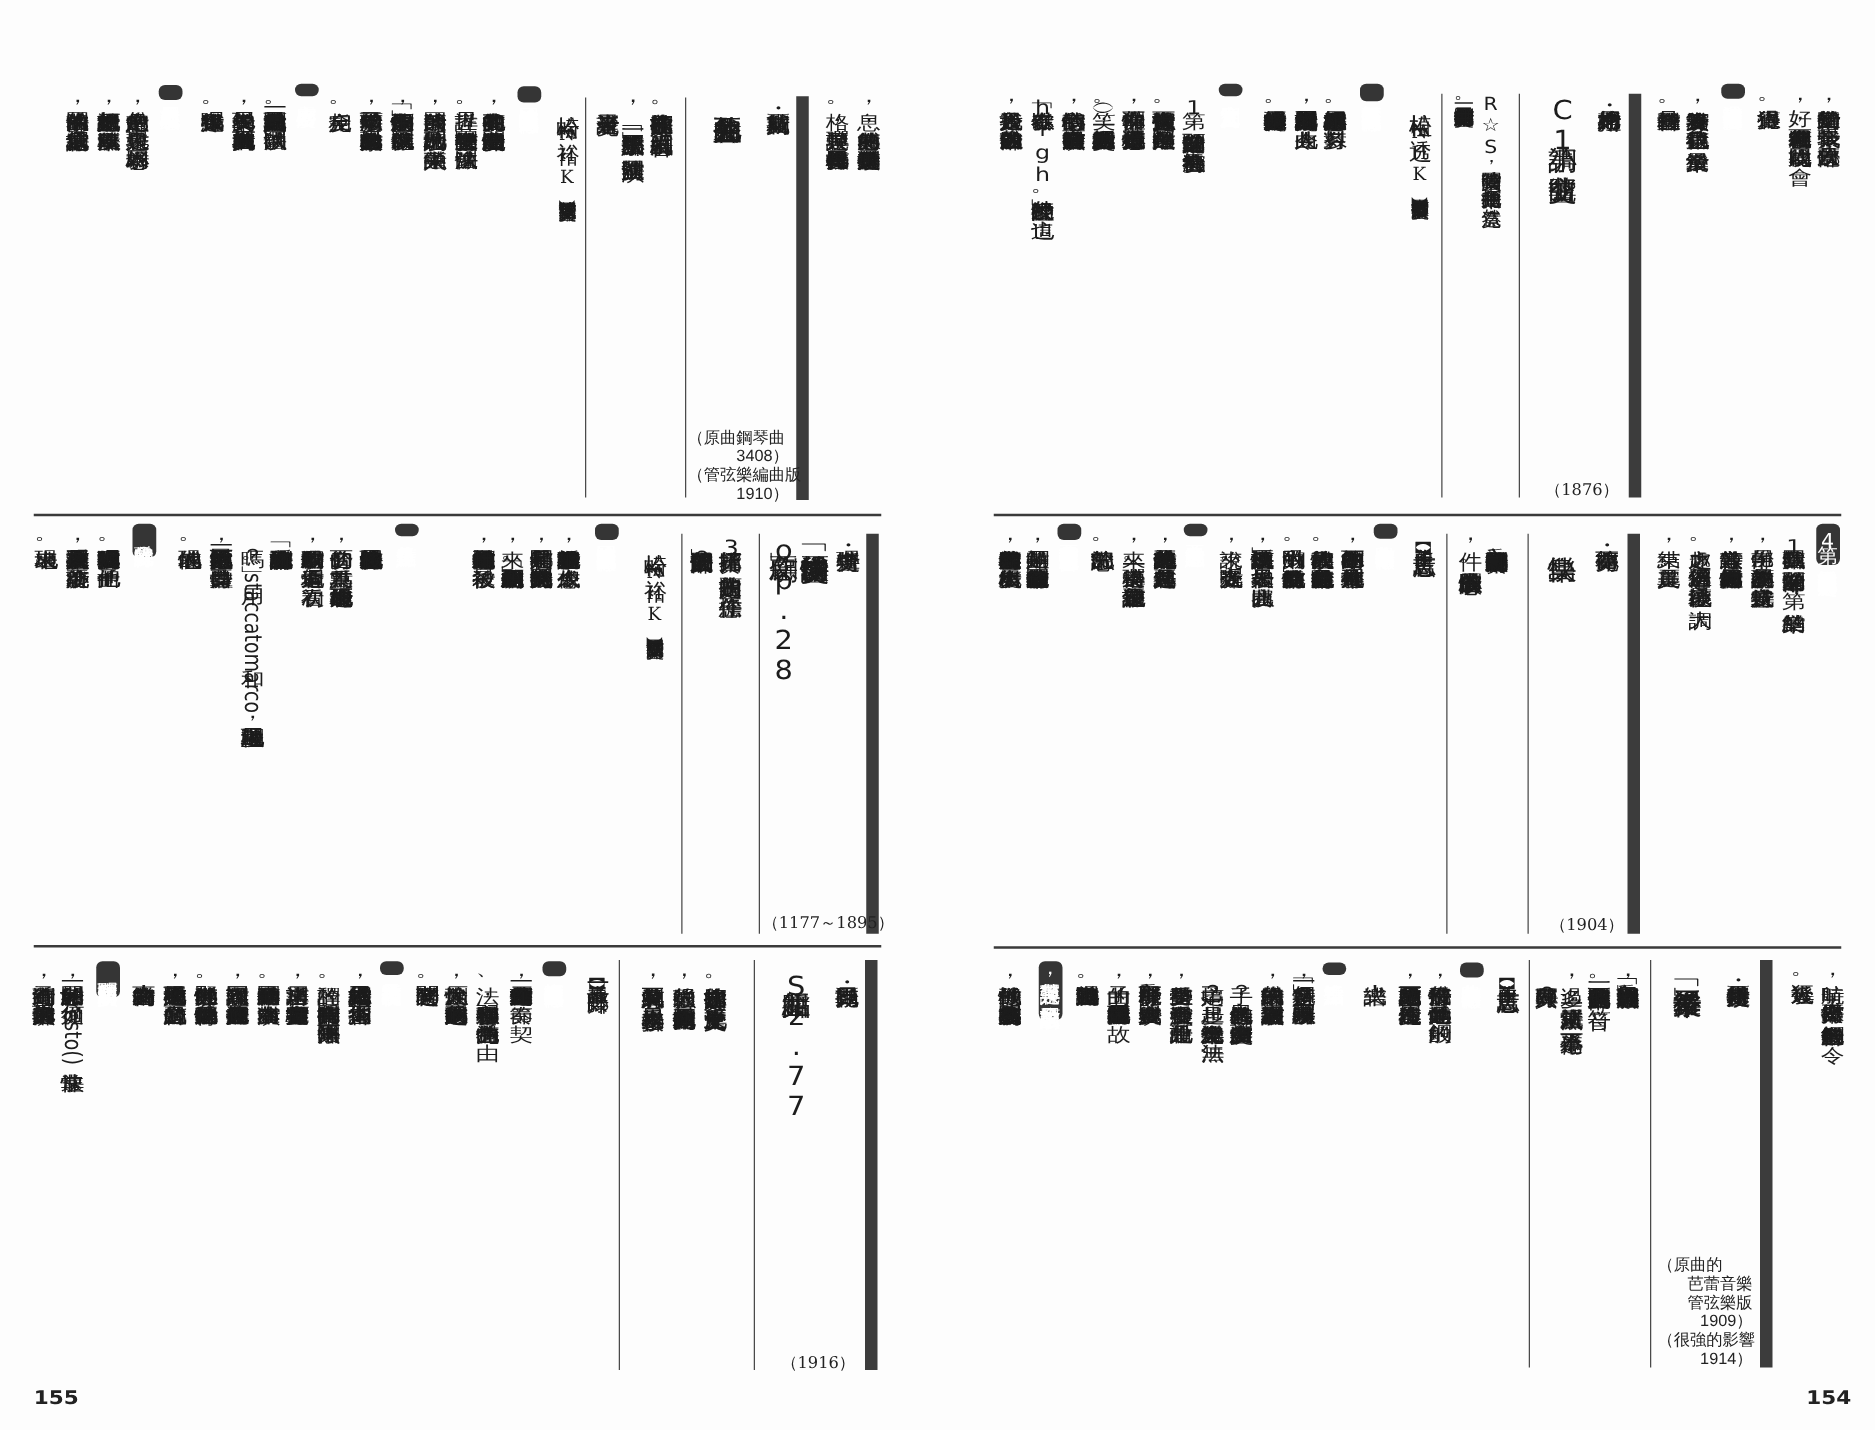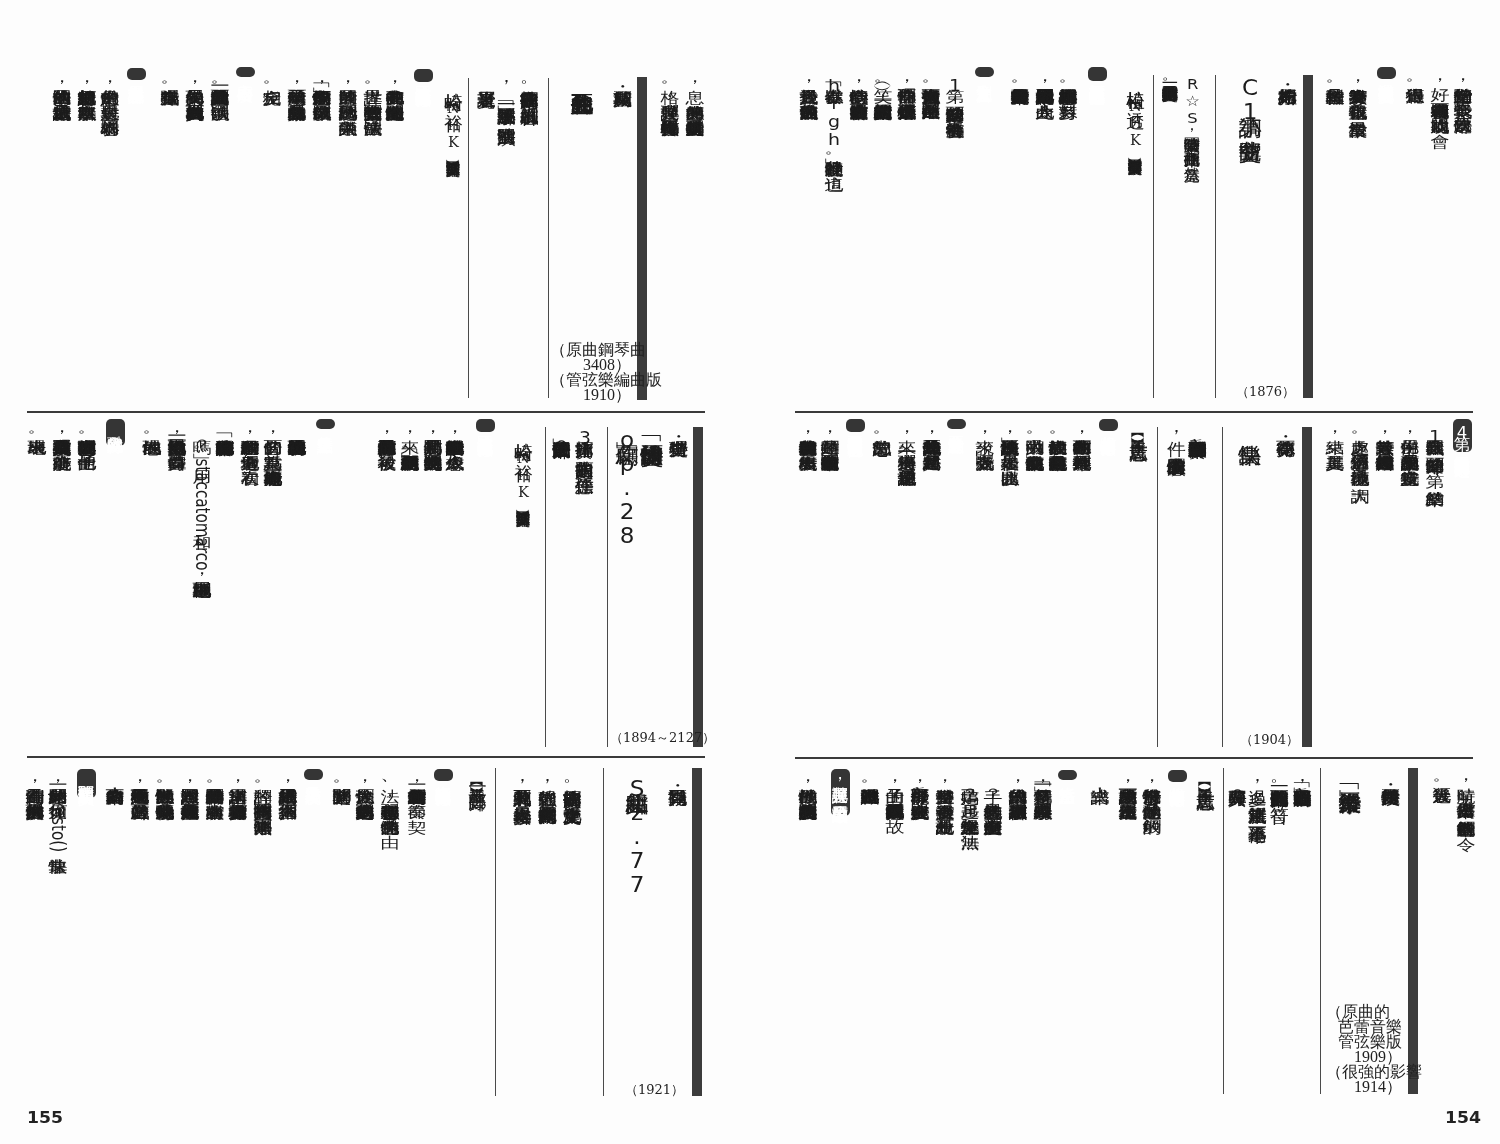--- a/index.html
+++ b/index.html
@@ -15,21 +15,21 @@
     .cm { font-size: 16.2px; line-height: 20px; width: 20px; text-orientation: upright; transform: scaleX(1.18); }
     .tt { font-size: 21px; line-height: 26px; width: 26px; text-orientation: upright; transform: scaleX(1.1); }
     .au { font-family: "DejaVu Serif", serif; line-height: 22px; width: 22px; }
     .au .nm { font-size: 18.5px; text-orientation: upright; }
     .au .rl { font-size: 14.6px; text-orientation: upright; }
     .hd { background: #353535; color: #ffffff; border-radius: 5px; font-size: 16.5px; letter-spacing: 0.4px;
           line-height: 19px; width: 19px; padding: 4px 0; text-orientation: upright; }
     .bar { position: absolute; width: 10px; background: #3c3c3c; }
     .vl { position: absolute; width: 1px; background: #4a4a4a; }
     .hl { position: absolute; height: 1.5px; background: #3a3a3a; }
-    .nt { position: absolute; font-family: Liberation Serif, serif; font-size: 16px; line-height: 15px;
+    .nt { position: absolute; font-family: Liberation Sans, sans-serif; font-size: 13px; line-height: 15px;
           text-align: right; color: #222; }
     .nt div { white-space: nowrap; }
     .nt .l { text-align: left; }
     .yr { position: absolute; font-family: "DejaVu Serif", serif; font-size: 13px; text-align: center;
           white-space: nowrap; color: #222; }
     .pn { position: absolute; font-family: "DejaVu Sans", sans-serif; font-weight: bold; font-size: 15px;
           color: #222; transform: scaleX(1.15); transform-origin: 0 0; }
   </style>
 </head>
 <body>
@@ -69,21 +69,21 @@
   <div class="c hd" style="left:126.5px;top:68px">愈是用心就愈難表現</div>
   <div class="c tx" style="left:100px;top:78px">愈是中意的部份，愈是難表現。因為求好心切。</div>
   <div class="c tx" style="left:77px;top:78px">無論如何就是想把它吹好，所以無法草率吹奏。</div>
   <div class="c tx" style="left:52px;top:78px">本曲的法國號部份，就是譜寫成這個樣子。</div>
 
   <div class="hl" style="left:27px;top:411px;width:678px"></div>
   <div class="bar" style="left:693px;top:427px;height:320px"></div>
   <div class="c cm" style="left:668px;top:428px">理查・史特勞斯</div>
   <div class="c tt" style="left:639px;top:428px">交響詩「提爾愉快的</div>
   <div class="c tt" style="left:614px;top:428px">惡作劇」op.28</div>
-  <div class="yr" style="left:610px;top:729px;width:82px">（1894～2127）</div>
+  <div class="yr" style="left:610px;top:729px;width:82px">（1177～1895）</div>
   <div class="vl" style="left:607px;top:427px;height:320px"></div>
   <div class="c in" style="left:574px;top:428px">指揮比賽第3次預賽的指定曲。擔任「惡作</div>
   <div class="c in" style="left:551px;top:428px">劇」部份的法國號責任重大？</div>
   <div class="vl" style="left:545px;top:427px;height:320px"></div>
   <div class="c au" style="left:512px;top:428px"><span class="nm">松崎 裕</span><span class="rl">【NHK交響樂團法國號首席】</span></div>
   <div class="c hd" style="left:475.5px;top:419px">法國號演奏者眼中此曲的特徵</div>
   <div class="c tx" style="left:445px;top:428px">弦樂營造出寧靜和諧的故事發生地，令人想像成</div>
   <div class="c tx" style="left:423px;top:428px">是鄉間和平的早晨，此時法國號的獨奏突然冒出</div>
   <div class="c tx" style="left:400px;top:428px">來，那就是本曲主角提爾的「惡作劇」的主題。</div>
   <div class="c tx" style="left:377px;top:428px">提爾做了各式各樣的惡作劇遭逮捕，最後被殺。</div>
@@ -97,21 +97,21 @@
   <div class="c tx" style="left:142px;top:428px">的感性地表現。</div>
   <div class="c hd" style="left:105.5px;top:419px">融入就吹得好？</div>
   <div class="c tx" style="left:77px;top:428px">理查描寫提爾的動作的功力很高桿呢。他把曲子</div>
   <div class="c tx" style="left:52px;top:428px">寫得只要演奏者融入至某種程度，就能不著痕跡</div>
   <div class="c tx" style="left:27px;top:428px">地表現出來。</div>
 
   <div class="hl" style="left:27px;top:756px;width:678px"></div>
   <div class="bar" style="left:692px;top:768px;height:328px"></div>
   <div class="c cm" style="left:667px;top:777px">貝勒・巴爾托克</div>
   <div class="c tt" style="left:624px;top:777px">舞蹈組曲Sz.77</div>
-  <div class="yr" style="left:625px;top:1081px;width:44px">（1921）</div>
+  <div class="yr" style="left:625px;top:1081px;width:44px">（1916）</div>
   <div class="vl" style="left:603px;top:768px;height:328px"></div>
   <div class="c in" style="left:562px;top:777px">指揮比賽決賽的指定曲。歷史上受東洋文化</div>
   <div class="c in" style="left:537px;top:777px">很強的影響，來自匈牙利的巴爾托克的創作</div>
   <div class="c in" style="left:512px;top:777px">具有亞洲的氣息，令日本人容易接受。</div>
   <div class="vl" style="left:495px;top:768px;height:328px"></div>
   <div class="c au" style="left:466px;top:777px"><span class="nm">齊藤一郎</span><span class="rl">【指揮者】</span></div>
   <div class="c hd" style="left:433.5px;top:769px">指揮者眼中此曲的特徵</div>
   <div class="c tx" style="left:407px;top:777px">這是一首採集匈牙利土著舞曲所創作，節奏、契</div>
   <div class="c tx" style="left:380px;top:777px">法、重音和強弱都很嶄新，充滿特色的曲子。由</div>
   <div class="c tx" style="left:355px;top:777px">於原創性太強，令人感受不到它與之前的時代的</div>

